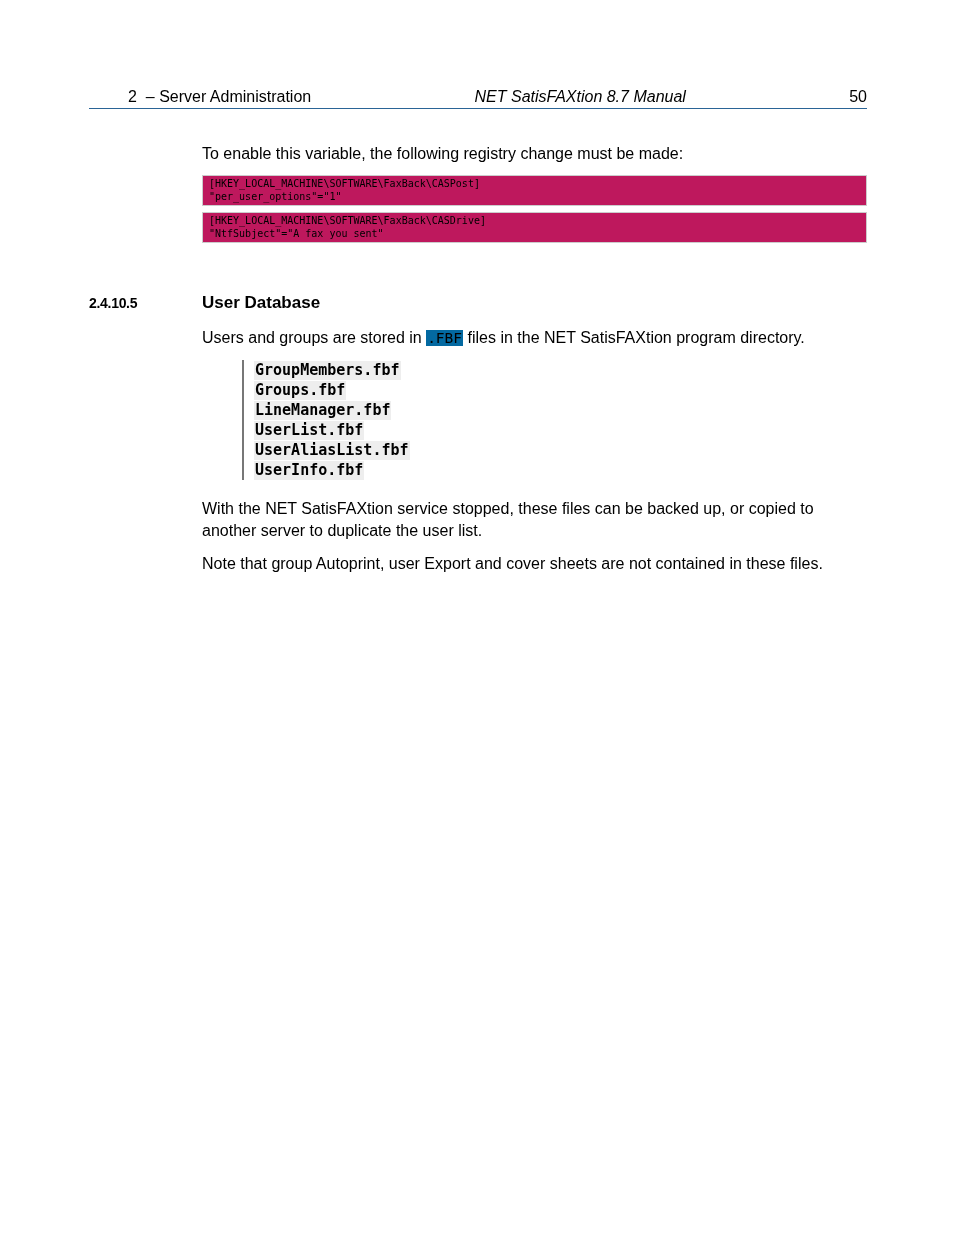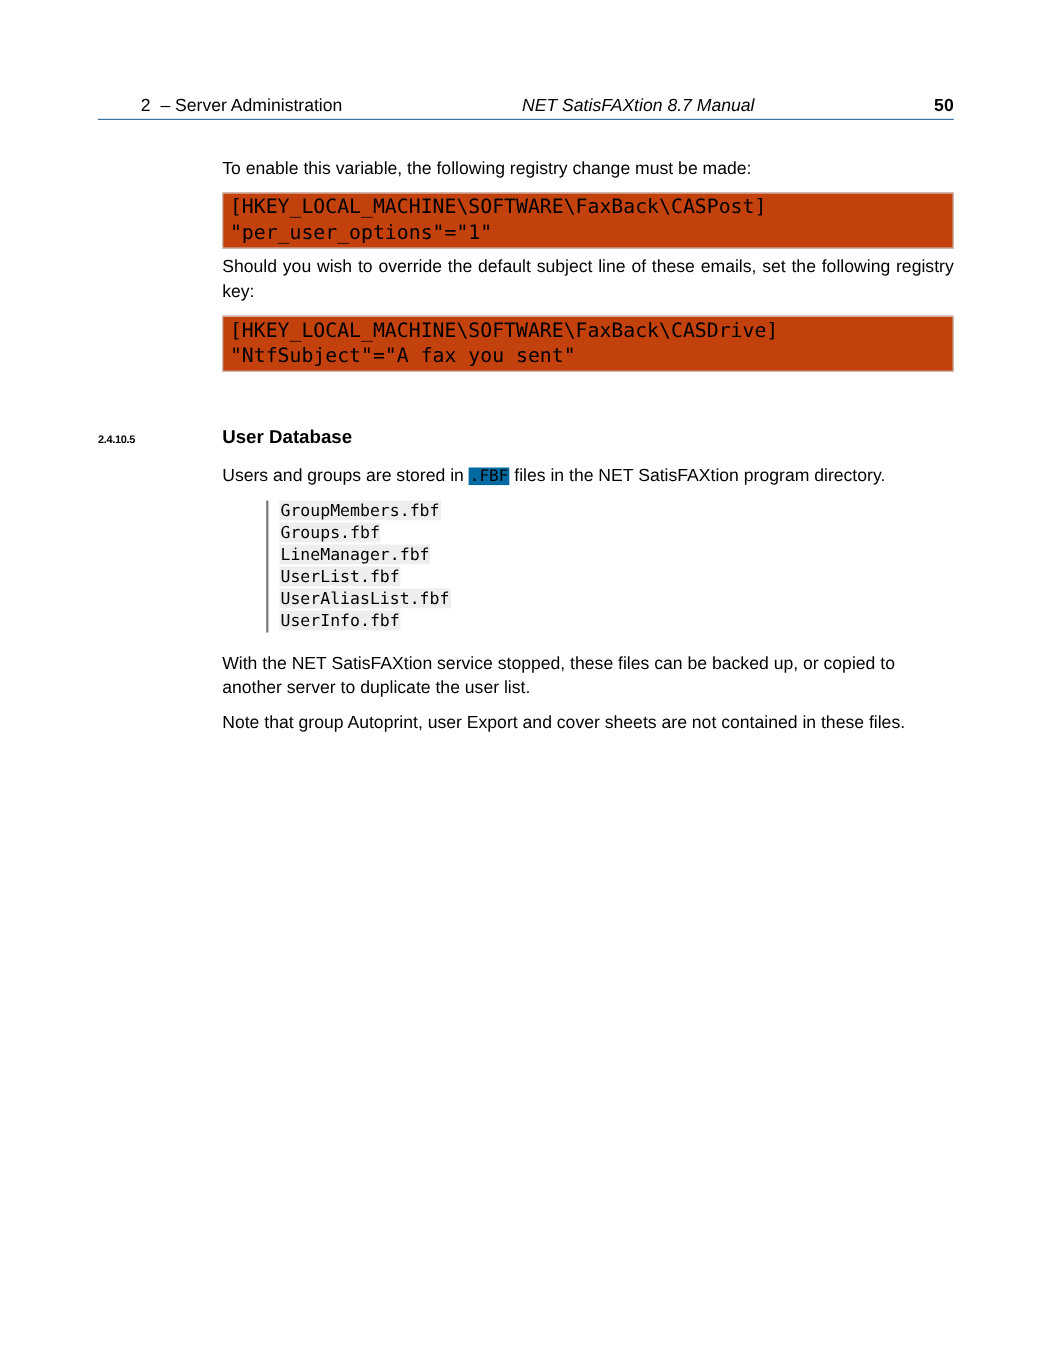--- a/index.html
+++ b/index.html
@@ -27,73 +27,74 @@
     white-space: pre;
     margin-left: 39px;
   }
   .header-center {
     flex: 1 1 auto;
     text-align: center;
     font-style: italic;
   }
   .header-right {
     flex: 0 0 auto;
-    font-weight: bold;
+    font-weight: normal;
   }
   .content {
     padding-top: 34px;
     padding-left: 113px;
     padding-right: 0;
   }
   .para {
     font-size: 16px;
     line-height: 1.4;
     margin-bottom: 10px;
     text-align: left;
   }
   .para.just { text-align: justify; }
   .codebox {
-    background: #c2410c;
+    background: #be185d;
     border: 1px solid #cccccc;
     font-family: "DejaVu Sans Mono", Consolas, Menlo, monospace;
-    font-size: 18px;
+    font-size: 10px;
     line-height: 1.25;
     white-space: pre;
     padding: 2px 6px;
     margin-bottom: 6px;
   }
   .section-row {
     display: flex;
     align-items: baseline;
     margin-top: 26px;
     margin-bottom: 14px;
   }
   .section-num {
     width: 113px;
-    font-size: 10px;
+    font-size: 14px;
     font-weight: bold;
     letter-spacing: -0.3px;
   }
   .section-title {
     font-size: 17px;
     font-weight: bold;
     margin-top: 24px;
   }
   .inline-mono {
     font-family: "DejaVu Sans Mono", Consolas, Menlo, monospace;
     background: #0369a1;
     font-size: 14.5px;
     padding: 0 1px;
   }
   .file-list-block {
     margin-left: 40px;
     border-left: 2px solid #777;
     padding-left: 10px;
     margin-top: 6px;
     margin-bottom: 18px;
+    font-weight: bold;
   }
   .file-list-block .file {
     font-family: "DejaVu Sans Mono", Consolas, Menlo, monospace;
     font-size: 15px;
     line-height: 1.25;
     background: #eeeeee;
     display: inline-block;
     padding: 0 1px;
   }
   .file-line { line-height: 1.25; }
@@ -111,21 +112,20 @@
 
   <div style="height:0"></div>
 
   <div class="content">
 
     <p class="para">To enable this variable, the following registry change must be made:</p>
 
     <div class="codebox">[HKEY_LOCAL_MACHINE\SOFTWARE\FaxBack\CASPost]
 "per_user_options"="1"</div>
 
-    <p class="para just">Should you wish to override the default subject line of these emails, set the fol­lowing registry key:</p>
 
     <div class="codebox">[HKEY_LOCAL_MACHINE\SOFTWARE\FaxBack\CASDrive]
 "NtfSubject"="A fax you sent"</div>
 
   </div>
 
   <div class="section-row">
     <div class="section-num">2.4.10.5</div>
     <div class="section-title">User Database</div>
   </div>

